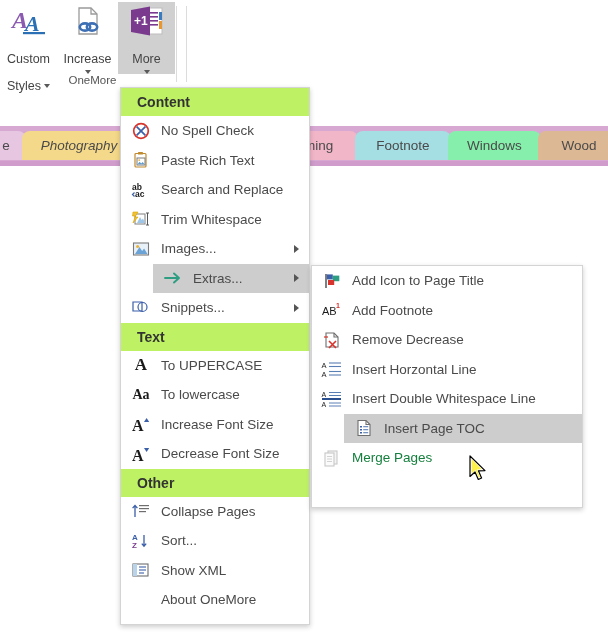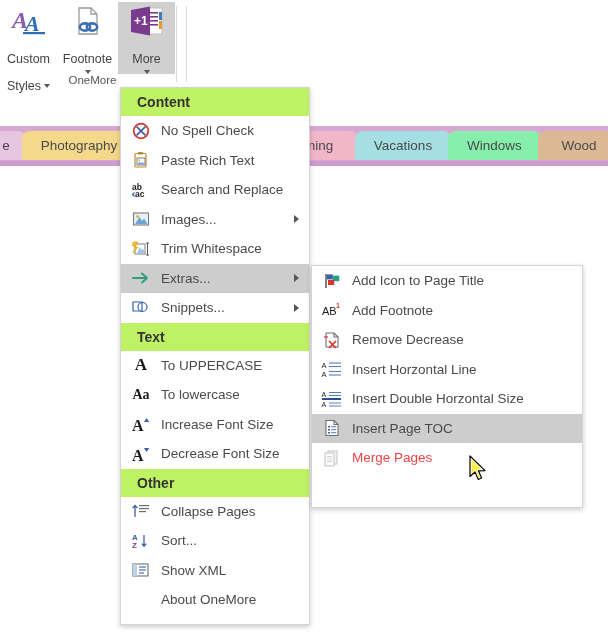--- a/index.html
+++ b/index.html
@@ -35,22 +35,22 @@
   
   .menu{position:absolute;background:#ffffff;border:1px solid #d4d4d4;
         box-shadow:0 2px 5px rgba(0,0,0,0.20);box-sizing:border-box;}
   #main-menu{left:120px;top:87px;width:190px;height:538px;}
   #sub-menu{left:311px;top:265px;width:272px;height:243px;}
 
   .mheader{height:28px;display:flex;align-items:center;padding-left:16px;background:#bef264;
            font-size:14px;font-weight:bold;color:#333333;box-sizing:border-box;}
   .mitem{height:29.5px;display:flex;align-items:center;font-size:13.5px;color:#4a4a4a;
          padding:0 4px 0 6px;box-sizing:border-box;cursor:default;position:relative;}
-  .mitem.hl{background:#cdcdcd;}
-  .mitem.disabled{color:#ef4444;}
+  .mitem.hl{background:#cdcdcd;margin-left:32px;}
+  .mitem.disabled{color:#15803d;}
   .mico{width:28px;min-width:28px;height:20px;display:flex;align-items:center;justify-content:center;}
   .mlabel{flex:1;padding-left:6px;}
   .arrow{width:0;height:0;border-top:4px solid transparent;border-bottom:4px solid transparent;
          border-left:5px solid #555;margin-right:6px;}
 
   
   .tico{font-family:"Liberation Serif","DejaVu Serif",serif;color:#1a1a1a;}
 
   
   .cursor{position:absolute;left:468px;top:455px;pointer-events:none;}
@@ -77,21 +77,21 @@
       <div class="rb-ico">
         <svg width="34" height="34" viewBox="0 0 34 34">
           <path d="M8 3 h12 l6 6 v20 h-18 z" fill="#ffffff" stroke="#9a9a9a" stroke-width="1.3"></path>
           <path d="M20 3 v6 h6" fill="none" stroke="#9a9a9a" stroke-width="1.3"></path>
           <g fill="none" stroke="#3d6fb5" stroke-width="2.6">
             <ellipse cx="14" cy="22" rx="5.2" ry="3.6"></ellipse>
             <ellipse cx="21" cy="22" rx="5.2" ry="3.6"></ellipse>
           </g>
         </svg>
       </div>
-      <div class="rb-lbl">Footnote</div>
+      <div class="rb-lbl">Increase</div>
       <div class="rb-caret"></div>
     </div>
 
     <div class="rb-btn sel" style="left:118px;">
       <div class="rb-ico">
         <svg width="38" height="34" viewBox="0 0 38 34">
           <rect x="16" y="3" width="18" height="26" fill="#ffffff" stroke="#bdbdbd" stroke-width="1"></rect>
           <g fill="#7a3b8f">
               <rect x="20" y="7" width="10" height="1.6"></rect>
               <rect x="20" y="11" width="10" height="1.6"></rect>
@@ -109,23 +109,23 @@
     </div>
 
     <div class="group-title">OneMore</div>
   </div>
   <div class="grp-sep" style="left:176px;"></div>
   <div class="grp-sep" style="left:186px;"></div>
 </div>
 
 <div class="tabstrip">
   <div class="tab" style="left: -14px; width: 40px; background: rgb(231, 198, 226);">e</div>
-  <div class="tab" style="left: 22px; width: 114px; background: rgb(245, 217, 138);">Photography</div>
+  <div class="tab" style="left: 22px; width: 114px; background: rgb(245, 217, 138); font-style: italic;">Photography</div>
   <div class="tab" style="left: 268px; width: 90px; background: rgb(242, 182, 201);">mming</div>
-  <div class="tab" style="left: 355px; width: 96px; background: rgb(165, 222, 227);">Vacations</div>
+  <div class="tab" style="left: 355px; width: 96px; background: rgb(165, 222, 227);">Footnote</div>
   <div class="tab" style="left: 448px; width: 93px; background: #86efac;">Windows</div>
   <div class="tab" style="left: 538px; width: 82px; background: rgb(221, 184, 148);">Wood</div>
   <div class="baseline"></div>
 </div>
 
 <div class="menu" id="main-menu">
 
   <div class="mheader">Content</div>
 
   <div class="mitem">
@@ -157,40 +157,40 @@
         <text x="1" y="8.5" font-family="Liberation Sans, sans-serif" font-size="8.5" font-weight="bold" fill="#1a1a1a">ab</text>
         <text x="4" y="16" font-family="Liberation Sans, sans-serif" font-size="8.5" font-weight="bold" fill="#1a1a1a">ac</text>
         <path d="M3.5 11.5 l-2 2 2 2" fill="none" stroke="#3b5fa8" stroke-width="1.2"></path>
       </svg>
     </span>
     <span class="mlabel">Search and Replace</span>
   </div>
 
   <div class="mitem">
     <span class="mico">
+      <svg width="20" height="18" viewBox="0 0 20 18">
+          <rect x="4" y="4" width="10" height="10" fill="#fff" stroke="#8a8a8a" stroke-width="1.1"></rect>
+          <path d="M6 13 l3-6 1.7 3 1.3-1.6 2 4.6z" fill="#9ec6e6"></path>
+          <path d="M2 2 l5 0 -3 5 3 0 -5 6 2.5-7 -3 0z" fill="#f2c230" stroke="#d9a400" stroke-width="0.6"></path>
+          <path d="M16.5 3 v12 M15 3 h3 M15 15 h3" stroke="#555" stroke-width="1"></path>
+        </svg>
+    </span>
+    <span class="mlabel">Trim Whitespace</span>
+  </div>
+
+  <div class="mitem">
+    <span class="mico">
       <svg width="18" height="16" viewBox="0 0 18 16">
           <rect x="1.5" y="2" width="15" height="12" fill="#e9f1f8" stroke="#7a7a7a" stroke-width="1.1"></rect>
           <path d="M3 13 l4.5-7 2.6 4 2-2.4 3.4 5.4z" fill="#6ba3d6"></path>
           <circle cx="5.6" cy="5.6" r="1.5" fill="#e8b23a"></circle>
         </svg>
     </span>
     <span class="mlabel">Images...</span>
     <span class="arrow"></span>
-  </div>
-
-  <div class="mitem">
-    <span class="mico">
-      <svg width="20" height="18" viewBox="0 0 20 18">
-          <rect x="4" y="4" width="10" height="10" fill="#fff" stroke="#8a8a8a" stroke-width="1.1"></rect>
-          <path d="M6 13 l3-6 1.7 3 1.3-1.6 2 4.6z" fill="#9ec6e6"></path>
-          <path d="M2 2 l5 0 -3 5 3 0 -5 6 2.5-7 -3 0z" fill="#f2c230" stroke="#d9a400" stroke-width="0.6"></path>
-          <path d="M16.5 3 v12 M15 3 h3 M15 15 h3" stroke="#555" stroke-width="1"></path>
-        </svg>
-    </span>
-    <span class="mlabel">Trim Whitespace</span>
   </div>
 
   <div class="mitem hl">
     <span class="mico">
       <svg width="20" height="16" viewBox="0 0 20 16">
           <path d="M2 8 h13 M11 3.5 L16 8 L11 12.5" fill="none" stroke="#2e9e82" stroke-width="1.9" stroke-linecap="round" stroke-linejoin="round"></path>
         </svg>
     </span>
     <span class="mlabel">Extras...</span>
     <span class="arrow"></span>
@@ -346,21 +346,21 @@
           <text x="0.5" y="16.5" font-family="Liberation Sans, sans-serif" font-size="7" fill="#1a1a1a">A</text>
           <g stroke="#5a7fb5" stroke-width="1">
             <path d="M8 2.5 h12"></path>
             <path d="M8 5.5 h12"></path>
             <path d="M8 13 h12"></path>
             <path d="M8 16 h12"></path>
           </g>
           <path d="M1 9 h19" stroke="#2b4f8f" stroke-width="2"></path>
         </svg>
     </span>
-    <span class="mlabel">Insert Double Horzontal Size</span>
+    <span class="mlabel">Insert Double Whitespace Line</span>
   </div>
 
 
   <div class="mitem hl">
     <span class="mico">
       <svg width="20" height="18" viewBox="0 0 20 18">
           <path d="M4 1.5 h8 l4 4 v11 h-12 z" fill="#fff" stroke="#6e6e6e" stroke-width="1.1"></path>
           <path d="M12 1.5 v4 h4" fill="none" stroke="#6e6e6e" stroke-width="1.1"></path>
           <g fill="#3b5fa8">
             <rect x="6" y="7" width="2" height="1.5"></rect>

